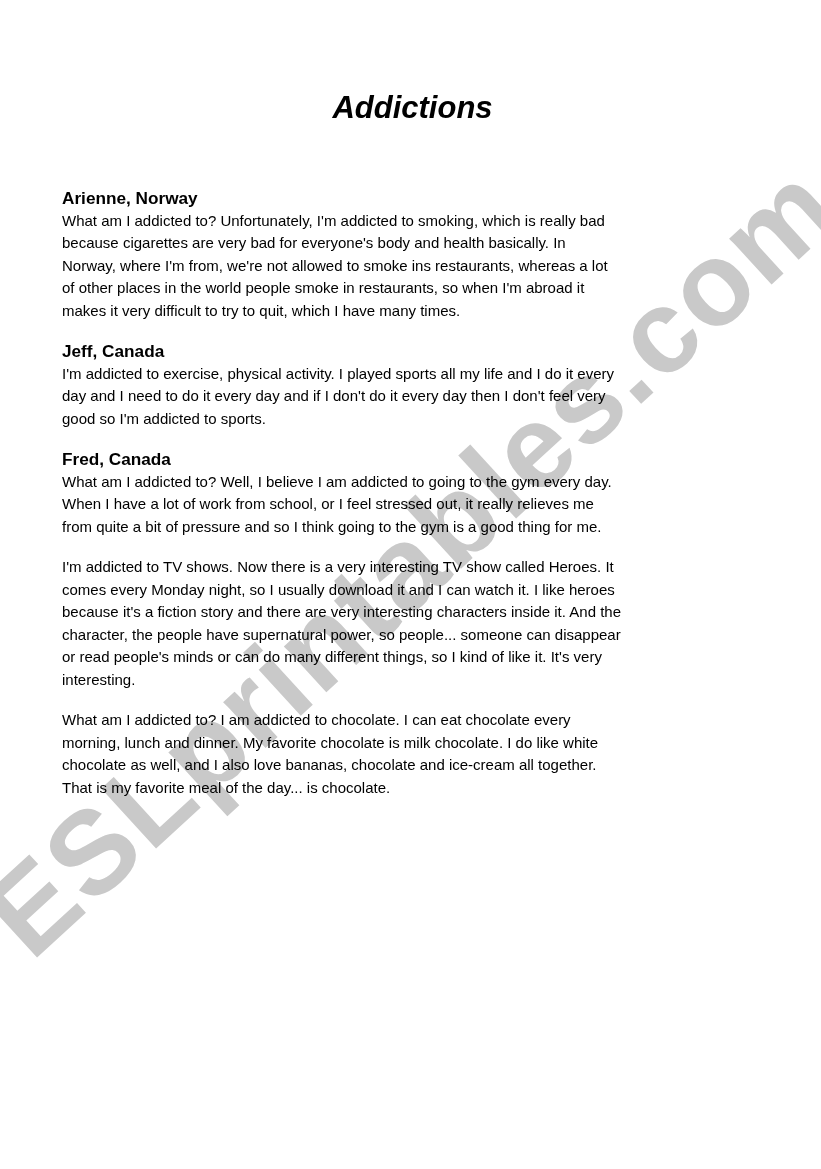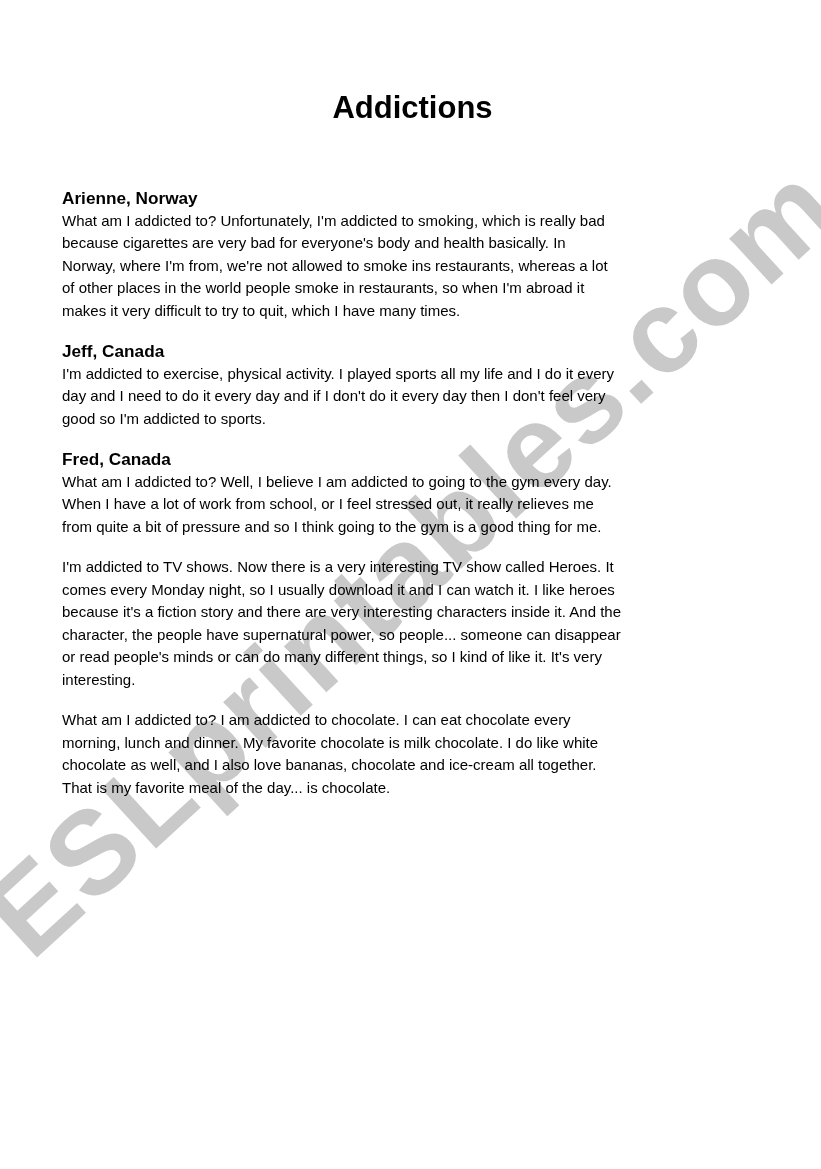--- a/index.html
+++ b/index.html
@@ -40,20 +40,21 @@
     .title {
       position: absolute;
       left: 0;
       width: 725px;
       top: 86px;
       text-align: center;
       font-size: 31px;
       font-weight: bold;
       margin: 0;
       line-height: 44px;
+      font-style: italic;
     }
     .entries {
       position: absolute;
       top: 187px;
       left: 0;
       width: 730px;
     }
     .entry {
       margin: 0 0 18px 12px;
     }

